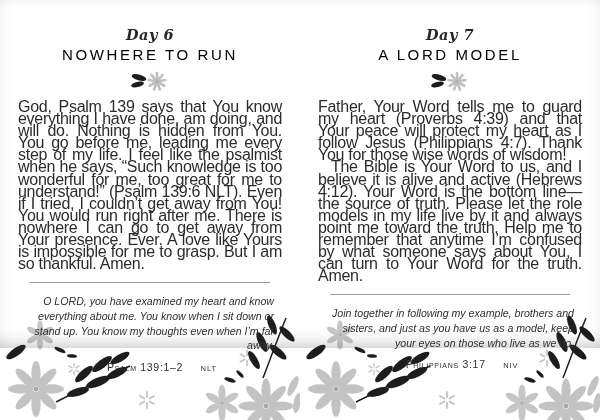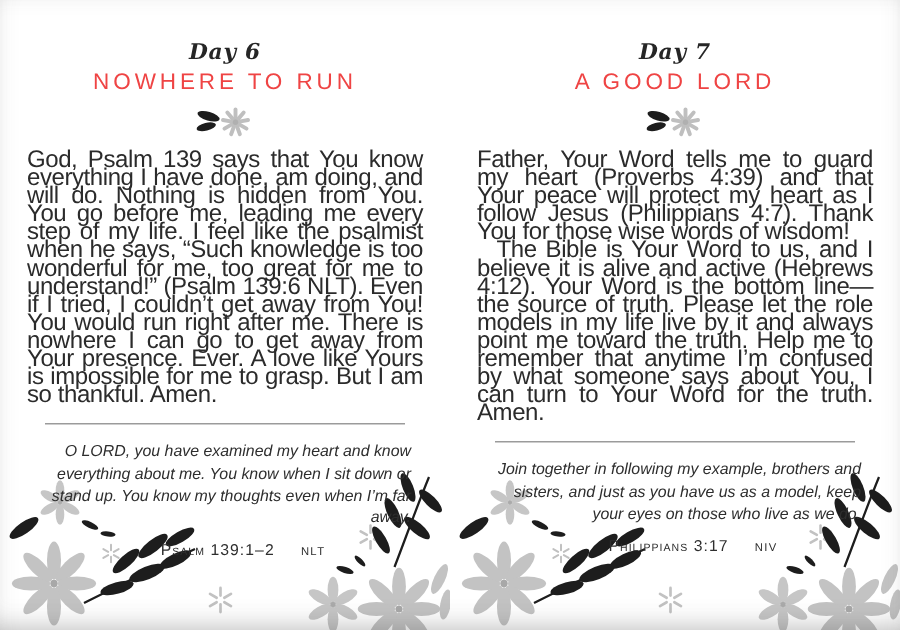--- a/index.html
+++ b/index.html
@@ -1,34 +1,34 @@
 <!DOCTYPE html>
 <html><head>
 <meta charset="utf-8">
 <style>
   html,body{margin:0;padding:0;}
   body{
     width:600px;height:420px;overflow:hidden;background:#ffffff;
     font-family:"Liberation Sans",sans-serif;color:#2b2b2b;position:relative;
   }
-  .spread{display:flex;width:600px;height:420px;position:relative;}
+  .spread{display:flex;width:600px;height:348px;position:relative;}
   .page{
     width:300px;height:420px;box-sizing:border-box;
     padding:26px 18px 0;position:relative;overflow:hidden;
   }
   .page-inner{position:relative;z-index:2;}
   .day{
     text-align:center;
     font-family:"DejaVu Serif",serif;font-style:italic;font-weight:bold;
     font-size:14.5px;color:#262626;letter-spacing:.5px;margin-bottom:3px;
   }
   .title{
     text-align:center;margin:0;
     font-family:"Liberation Sans",sans-serif;font-weight:500;
-    font-size:15px;letter-spacing:2.6px;color:#ef4444;white-space:nowrap;
+    font-size:15px;letter-spacing:2.6px;color:#000000;white-space:nowrap;
   }
   .ornament{display:block;margin:7px auto 9px;width:40px;height:22px;}
   .prayer p{
     margin:0;font-size:16px;line-height:12.1px;letter-spacing:-.28px;
     text-align:justify;color:#2b2b2b;
   }
   .prayer p.indent{text-indent:13px;}
   .divider{
     border:none;border-top:1px solid #9b9b9b;
     width:240px;margin:12px auto 11px;
@@ -167,21 +167,21 @@
     </div>
     <svg class="florals" viewBox="0 0 300 118">
       <use href="#corner-motif"></use>
     </svg>
   </section>
 
   <section class="page">
     <div class="page-inner">
       <header>
         <div class="day">Day 7</div>
-        <h1 class="title">A GOOD LORD</h1>
+        <h1 class="title">A LORD MODEL</h1>
         <svg class="ornament" viewBox="0 0 40 22">
           <use href="#title-orn"></use>
         </svg>
       </header>
       <div class="prayer">
         <p>Father, Your Word tells me to guard my heart (Proverbs 4:39) and that Your peace will protect my heart as I follow Jesus (Philippians 4:7). Thank You for those wise words of wisdom!</p>
         <p class="indent">The Bible is Your Word to us, and I believe it is alive and active (Hebrews 4:12). Your Word is the bottom line—the source of truth. Please let the role models in my life live by it and always point me toward the truth. Help me to remember that anytime I’m confused by what someone says about You, I can turn to Your Word for the truth. Amen.</p>
       </div>
       <hr class="divider">
       <div class="verse">Join together in following my example, brothers and sisters, and just as you have us as a model, keep your eyes on those who live as we do.</div>

